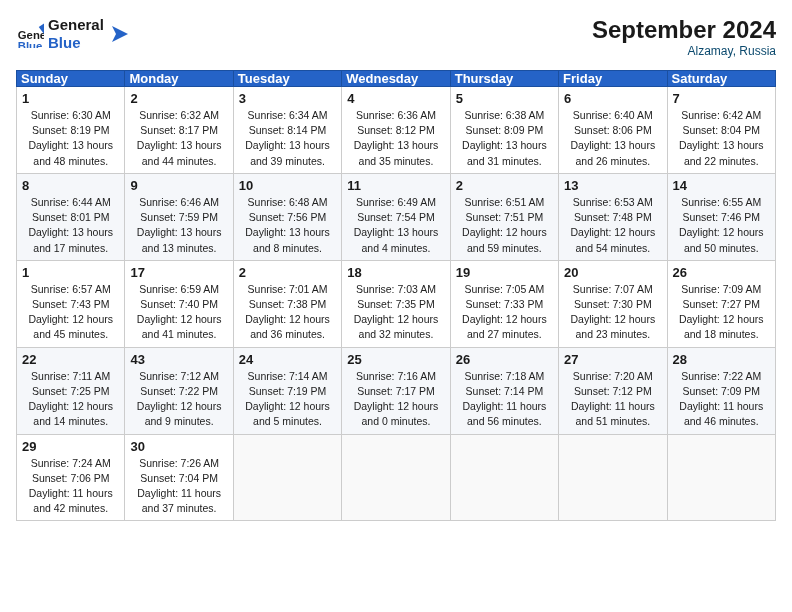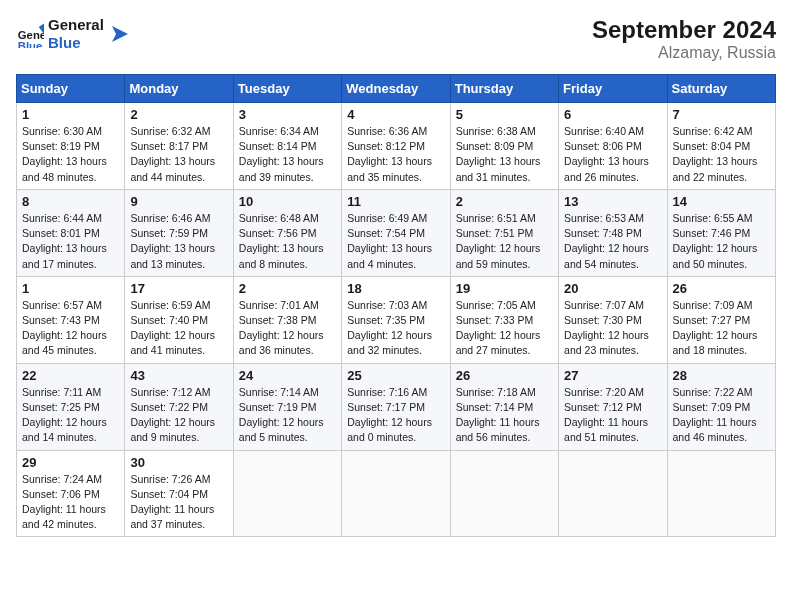--- a/index.html
+++ b/index.html
@@ -27,32 +27,32 @@
     }
     .title-block {
       text-align: right;
     }
     .month-title {
       font-size: 24px;
       font-weight: bold;
       color: #1a1a1a;
     }
     .location {
-      font-size: 16px;
-      color: #737373;
+      font-size: 12px;
+      color: #0c4a6e;
     }
     .calendar {
       width: 100%;
       border-collapse: collapse;
       font-size: 11px;
     }
     .calendar th {
       background: #2563c7;
       color: #fff;
-      padding: 6px 4px;
+      padding: 0 4px;
       text-align: left;
       font-size: 13px;
       font-weight: bold;
       border: 1px solid #1a4fa0;
     }
     .calendar td {
       border: 1px solid #ccc;
       vertical-align: top;
       padding: 4px 5px;
       width: calc(100% / 7);
@@ -68,20 +68,21 @@
       font-size: 13px;
       font-weight: bold;
       color: #1a1a1a;
       display: block;
       margin-bottom: 2px;
     }
     .day-info {
       font-size: 10.5px;
       color: #222;
       line-height: 1.45;
+      text-align: center;
     }
     .empty-cell {
       background: #f9f9f9 !important;
     }
   </style>
 </head>
 <body>
 
 <div class="header">
   <div class="logo">

